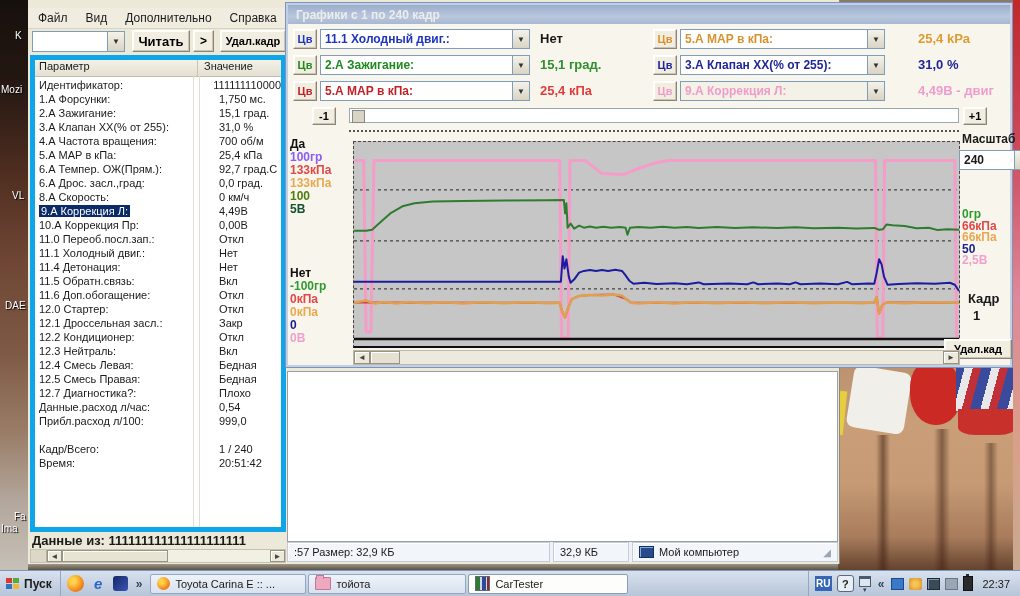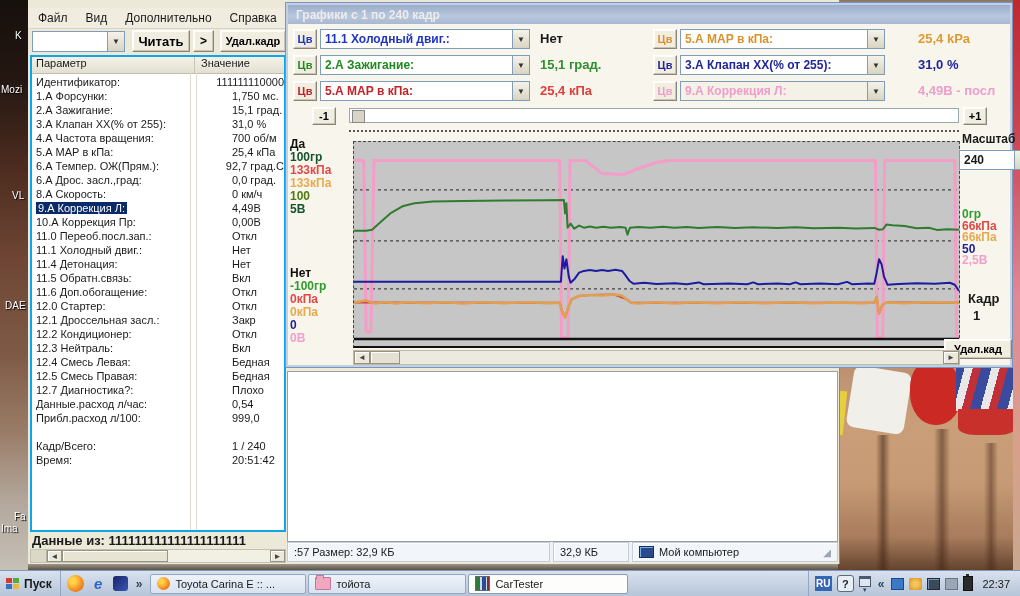--- a/index.html
+++ b/index.html
@@ -41,30 +41,30 @@
   #mainwin{position:absolute;left:28px;top:0;width:812px;height:564px;background:#ece9d8;
     border-right:1px solid #8e887a;box-sizing:border-box;}
   #menubar{position:absolute;left:0;top:8px;width:258px;height:20px;display:flex;align-items:center;
     gap:18px;padding-left:10px;font-size:12px;background:#f0ede0;border-bottom:1px solid #d8d4c4;}
   #menubar span{cursor:default;}
   #tb-combo{position:absolute;left:4px;top:31px;width:93px;height:21px;}
   #tb-read{position:absolute;left:104px;top:30px;width:58px;height:22px;font-weight:bold;font-size:13px;}
   #tb-step{position:absolute;left:165px;top:30px;width:21px;height:22px;font-weight:bold;font-size:12px;}
   #tb-del{position:absolute;left:192px;top:30px;width:66px;height:22px;font-weight:bold;font-size:11px;}
   #tablewhite{position:absolute;left:2px;top:55px;width:256px;height:477px;background:#fff;
-    border:2px solid #0ea5e9;box-sizing:border-box;}
+    border:5px solid #0ea5e9;box-sizing:border-box;}
   #thead{position:absolute;left:0;top:0;width:100%;height:16px;display:flex;font-size:11px;
     background:linear-gradient(180deg,#f4f2e8,#e3e0d2);border-bottom:1px solid #c2bead;}
   #thead .hc1{width:158px;padding-left:4px;border-right:1px solid #c9c5b4;}
   #thead .hc2{flex:1;padding-left:6px;}
   .colline{position:absolute;top:16px;bottom:0;border-left:1px solid #e0ddd0;}
   #param-rows{position:absolute;left:0;top:18px;width:100%;}
   .trow{display:flex;height:14px;font-size:11px;line-height:14px;}
   .trow .tp{width:160px;padding-left:4px;white-space:nowrap;overflow:hidden;}
-  .trow .tv{padding-left:8px;white-space:nowrap;margin-left:28px;}
+  .trow .tv{padding-left:20px;white-space:nowrap;}
   .trow .hl{background:#0b2a68;color:#fff;padding:0 2px;}
   #dataline{position:absolute;left:4px;top:533px;font-size:13px;font-weight:bold;white-space:nowrap;}
   #lscroll{position:absolute;left:2px;top:549px;width:256px;height:14px;background:#f2f0e3;
     border:1px solid #c5c1b0;box-sizing:border-box;display:flex;}
   #lscroll .sq{width:15px;background:#dcd8c8;border-right:1px solid #b5b0a0;}
   #lscroll .ar{width:15px;}
   #lscroll .thumb{width:104px;background:#e7e4d4;border:1px solid #9a9484;box-shadow:inset 1px 1px 0 #fff;}
   #lscroll .track{flex:1;}
   #whitepanel{position:absolute;left:259px;top:371px;width:551px;height:171px;background:#fff;
     border:1px solid #9aa0a8;box-sizing:border-box;}
@@ -401,33 +401,33 @@
         <span class="arrowbox">▼</span>
       </div>
       <span class="selvalue" style="color: rgb(32, 37, 154);">31,0 %</span>
     </div>
     <div class="selrow rowR disabled" style="left:367px;top:78px;">
       <button class="btn3d cvbtn" style="color: rgb(239, 156, 203);">Цв</button>
       <div class="combo">
         <span class="ctext" style="color: rgb(239, 156, 203);">9.А  Коррекция Л:</span>
         <span class="arrowbox">▼</span>
       </div>
-      <span class="selvalue" style="color: rgb(240, 156, 205);">4,49В - посл</span>
+      <span class="selvalue" style="color: rgb(240, 156, 205);">4,49В - двиг</span>
     </div>
 
     <button id="btn-m1" class="btn3d">-1</button>
     <div id="gslider">
       <div class="sthumb"></div>
     </div>
     <button id="btn-p1" class="btn3d">+1</button>
     <div id="dotsep"></div>
 
     <div id="axL1" class="axstack">
         <div style="color: rgb(16, 16, 16);">Да</div>
-        <div style="color: #14532d;">100гр</div>
+        <div style="color: #8b5cf6;">100гр</div>
         <div style="color: rgb(224, 72, 72);">133кПа</div>
         <div style="color: rgb(232, 168, 80);">133кПа</div>
         <div style="color: #4d7c0f;">100</div>
         <div style="color: #14532d;">5В</div>
       </div>
     <div id="axL2" class="axstack">
         <div style="color: rgb(16, 16, 16);">Нет</div>
         <div style="color: rgb(47, 155, 47);">-100гр</div>
         <div style="color: rgb(224, 72, 72);">0кПа</div>
         <div style="color: rgb(232, 168, 80);">0кПа</div>

